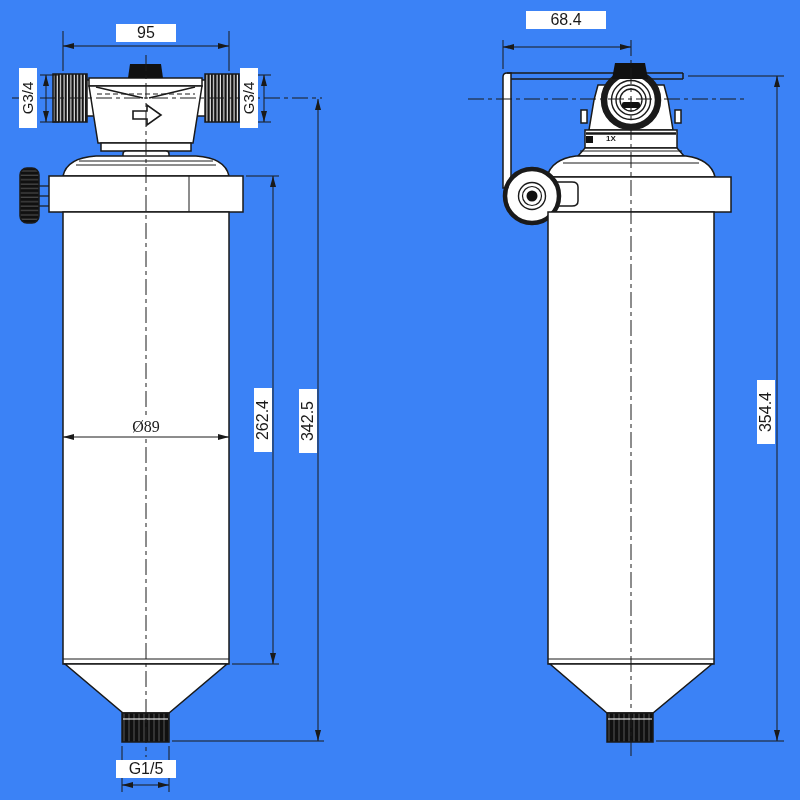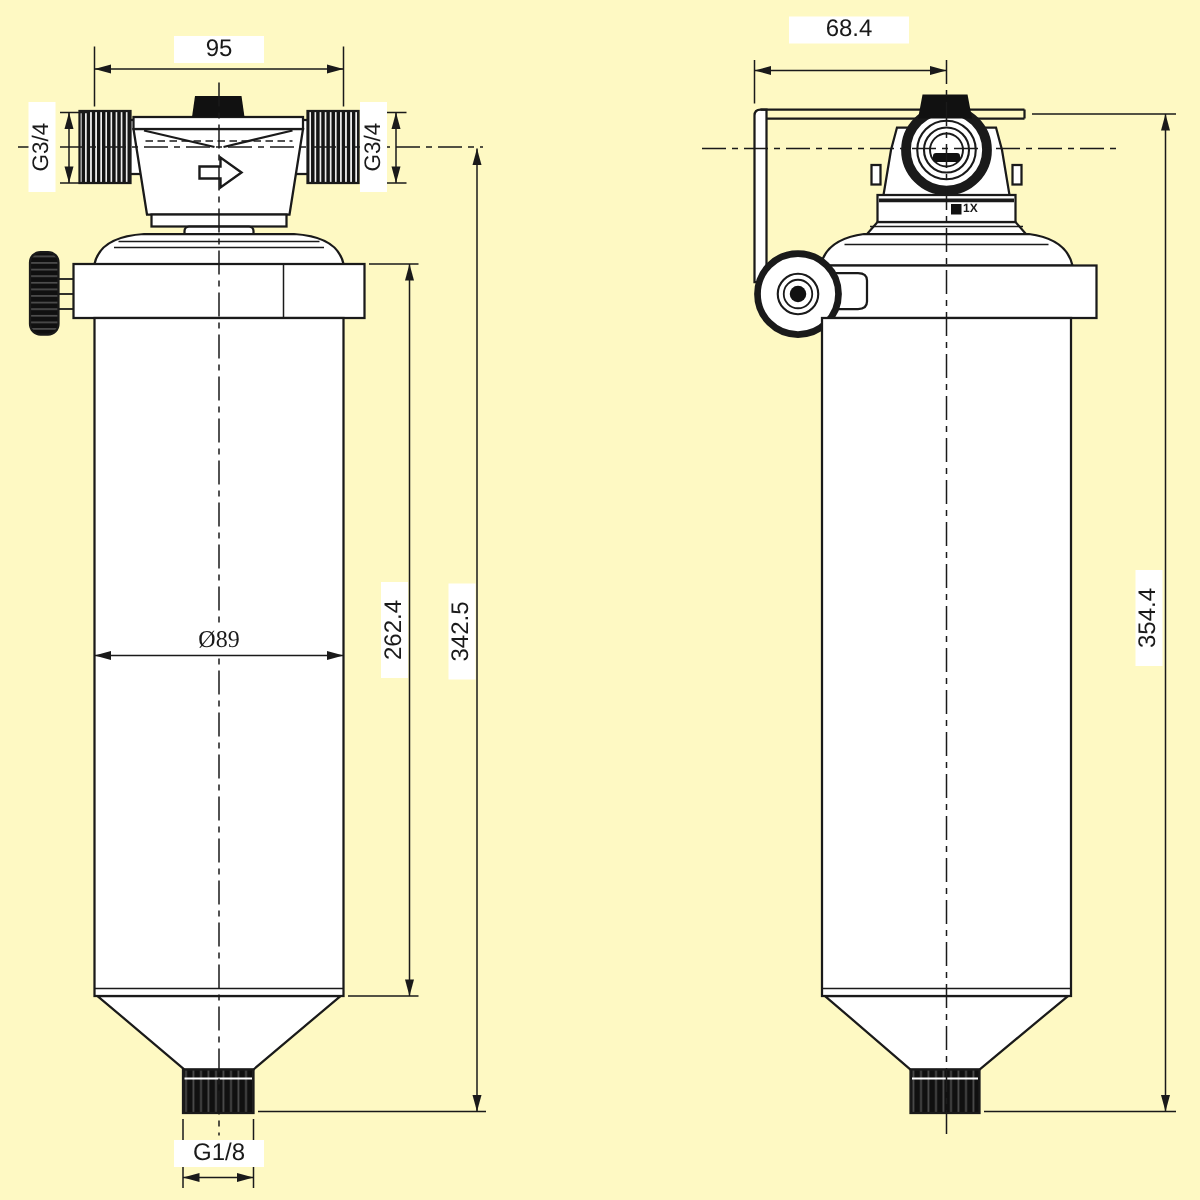--- a/index.html
+++ b/index.html
@@ -1,24 +1,24 @@
 <!DOCTYPE html>
 <html><head>
 <meta charset="utf-8">
 <style>
   html,body{margin:0;padding:0;background:#fff;}
-  #canvas{position:relative;width:800px;height:800px;background:#fef9c3;overflow:hidden;
+  #canvas{position:relative;width:800px;height:800px;background:#3b82f6;overflow:hidden;
           font-family:"Liberation Sans",sans-serif;color:#1a1a1a;}
   svg{position:absolute;left:0;top:0;}
   .lbl{position:absolute;font-size:16px;color:#1a1a1a;text-align:center;line-height:18px;
        background:#fff;white-space:nowrap;}
   .rot{transform:rotate(-90deg);transform-origin:center center;}
   .small{font-size:15px;}
   .marking{position:absolute;left:586px;top:134px;height:10px;display:flex;align-items:center;
-           gap:1px;font-size:8px;font-weight:bold;line-height:10px;background:transparent;margin-left:48px;}
+           gap:13px;font-size:8px;font-weight:bold;line-height:10px;background:transparent;}
   .marking .logoblock{display:inline-block;width:7px;height:7px;background:#111;}
 </style>
 </head>
 <body>
 
 <div id="canvas">
 
 <svg width="800" height="800" viewBox="0 0 800 800">
   <defs>
     <pattern id="threadPat" width="3.4" height="10" patternUnits="userSpaceOnUse">
@@ -215,21 +215,21 @@
     </g>
   </g>
 </svg>
 
 <div class="lbl" style="left:116px;top:24px;width:60px;">95</div>
 <div class="lbl rot small" style="left:-2px;top:89px;width:60px;">G3/4</div>
 <div class="lbl rot small" style="left:219px;top:89px;width:60px;">G3/4</div>
 <div class="lbl" style="left:106px;top:418px;width:80px;font-family:Liberation Serif, serif;">Ø89</div>
 <div class="lbl rot" style="left:231px;top:411px;width:64px;">262.4</div>
 <div class="lbl rot" style="left:276px;top:412px;width:64px;">342.5</div>
-<div class="lbl" style="left:116px;top:760px;width:60px;">G1/8</div>
+<div class="lbl" style="left:116px;top:760px;width:60px;">G1/5</div>
 <div class="lbl" style="left:526px;top:11px;width:80px;">68.4</div>
 <div class="lbl rot" style="left:734px;top:403px;width:64px;">354.4</div>
 
 <div class="marking">
   <span class="logoblock"></span>
   <span>1X</span>
 </div>
 
 </div>
 

